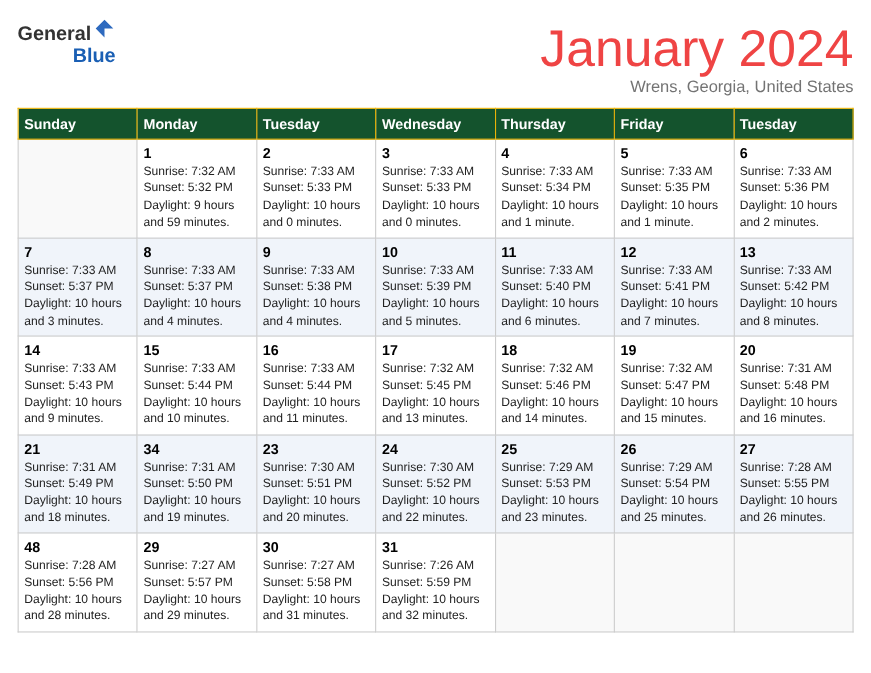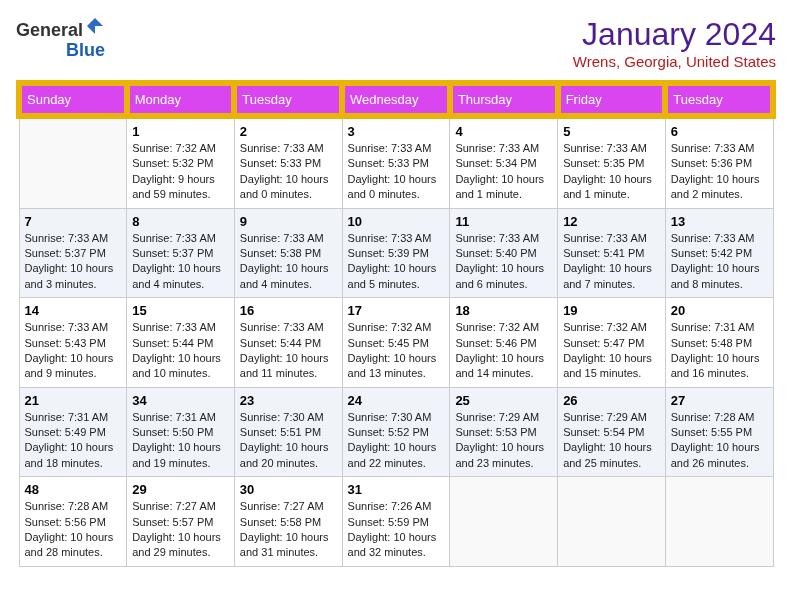--- a/index.html
+++ b/index.html
@@ -30,41 +30,41 @@
     .logo-blue { color: #1a5fb4; }
     .logo-icon {
       width: 20px;
       height: 20px;
       margin-left: 2px;
     }
     .title-area {
       text-align: right;
     }
     .month-title {
-      font-size: 32px;
+      font-size: 47px;
       font-weight: normal;
-      color: #4c1d95;
+      color: #ef4444;
     }
     .location {
       font-size: 15px;
-      color: #b91c1c;
+      color: #737373;
     }
     table {
       width: 100%;
       border-collapse: collapse;
       font-size: 11px;
     }
     thead tr th {
-      background-color: #d946ef;
+      background-color: #14532d;
       color: #fff;
       padding: 6px 5px;
       text-align: left;
       font-size: 13px;
-      font-weight: normal;
-      border: 6px solid #eab308;
+      font-weight: bold;
+      border: 1px solid #eab308;
     }
     tbody tr td {
       border: 1px solid #ccc;
       padding: 5px 5px;
       vertical-align: top;
       width: 108px;
       min-height: 70px;
       background: #fff;
     }
     tbody tr:nth-child(even) td {

